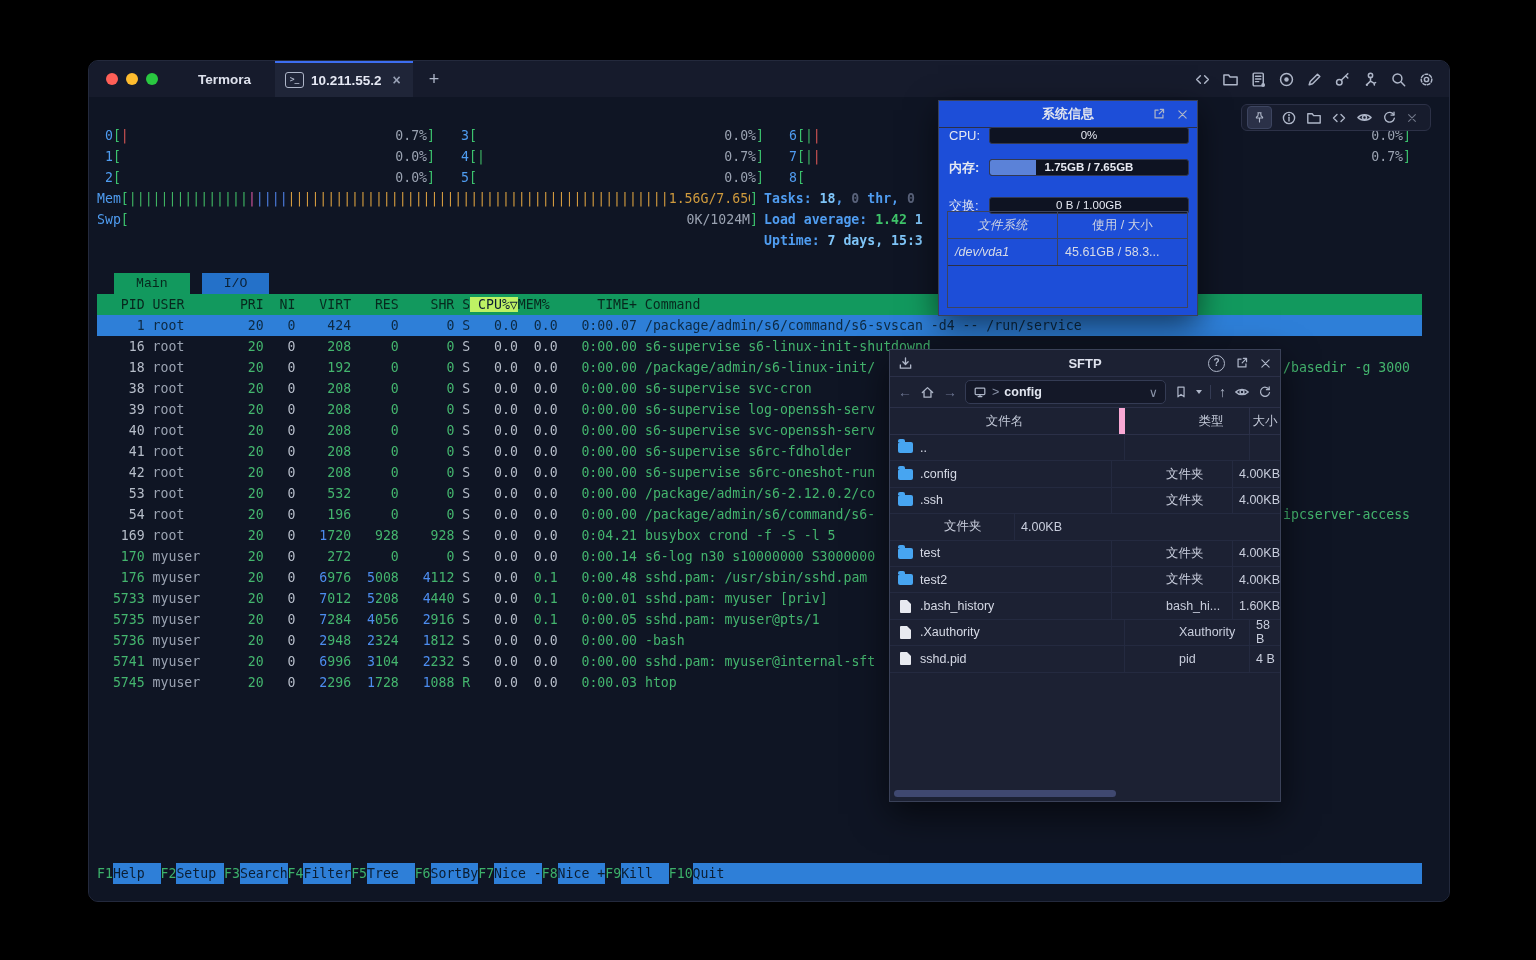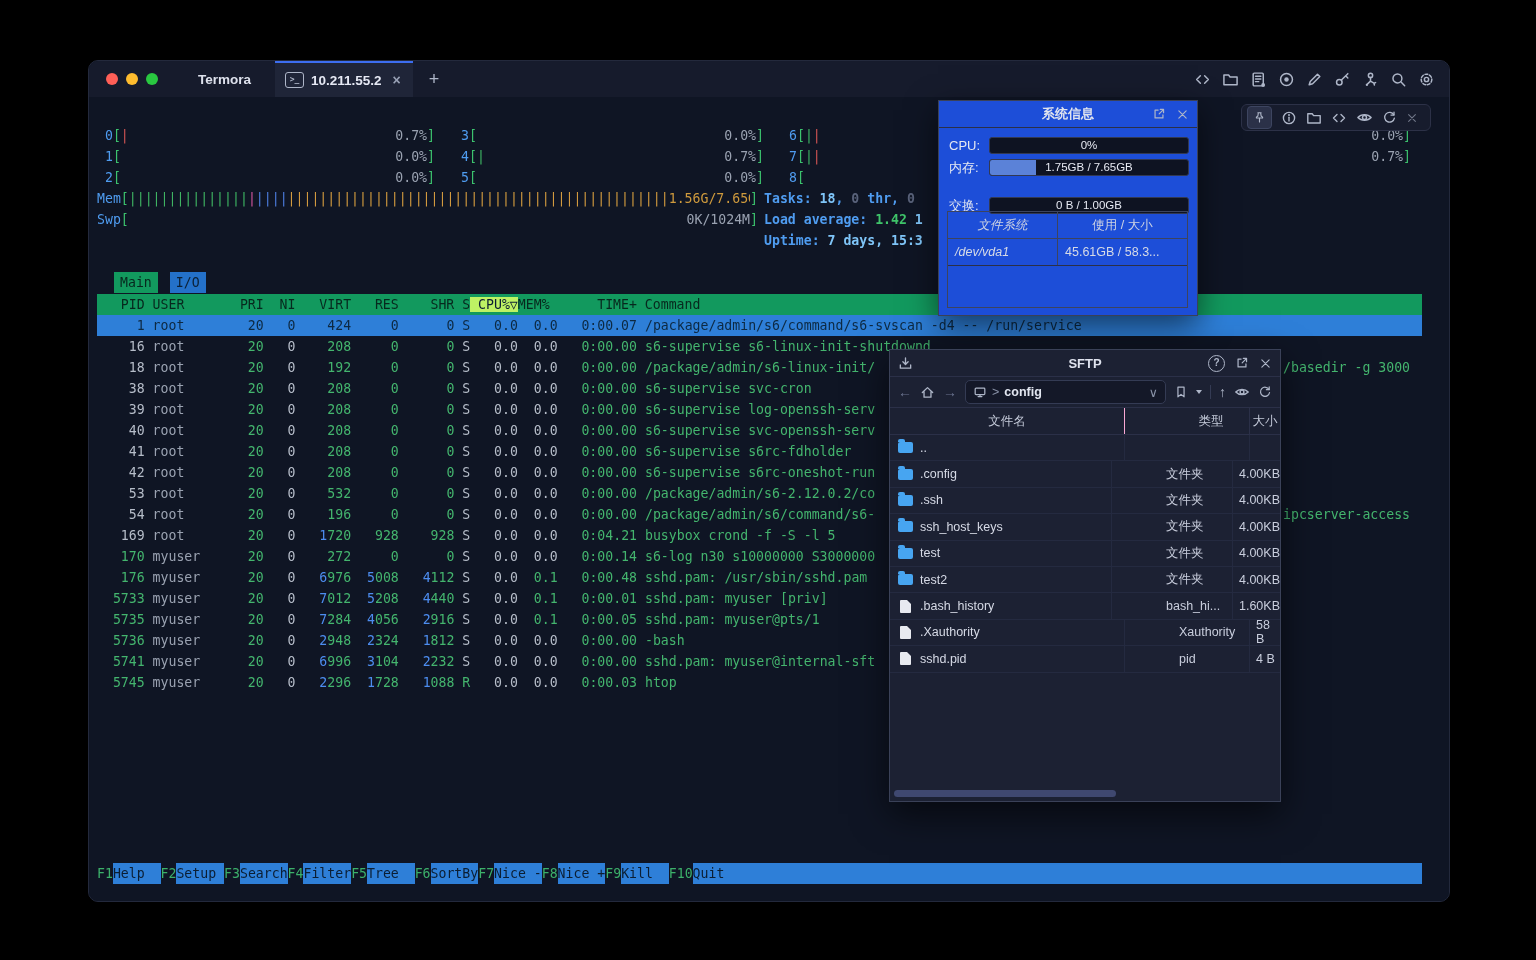--- a/index.html
+++ b/index.html
@@ -31,21 +31,21 @@
   .bars{flex:1 1 auto;overflow:hidden;display:flex;}
   .spacer{flex:1 1 auto;}
   .c-num{color:#4f9cf0;}
   .c-br{color:#3cc36e;}
   .c-pct{color:#9aa2b1;}
   .bar-green{color:#3fb463;} .bar-red{color:#d15353;} .bar-blue{color:#4d7de0;}
   .bar-pink{color:#d0549b;} .bar-yellow{color:#d29a3f;}
   .mem-val{color:#cf9a3d;}
   .run-lbl{color:#4f9cf0;font-weight:bold;} .run-num{color:#7fc5f8;font-weight:bold;}
   .run-dim{color:#59627a;font-weight:bold;} .run-grn{color:#3fc46a;font-weight:bold;}
-  .htab{display:inline-block;padding:0 6px;margin-right:12px;}
+  .htab{display:inline-block;padding:0 22px;margin-right:12px;font-family:Liberation Mono, monospace;}
   .htab-green{background:#12995e;color:#07281e;}
   .htab-blue{background:#2471c9;color:#0b2036;}
   .phead{background:#12995e;color:#07281e;}
   .phead .sortcell{background:#bef264;color:#0b1e33;}
   .prow{height:21px;}
   .prow .w1{color:#b6bdc9;} .prow .w2{color:#9aa2b1;} .prow .g{color:#44b56e;} .prow .b{color:#4d8df0;}
   .prow .pn{color:#44b56e;}
   .sel-row{background:#2e7fd8;}
   .sel-row span{color:#0d2942 !important;}
   .tailfrag{color:#44b56e;}
@@ -82,21 +82,21 @@
   
   .sftp{position:absolute;left:800px;top:288px;width:392px;height:453px;background:#1c2133;
     border:1px solid #3a4158;box-shadow:0 12px 34px rgba(0,0,0,.6);box-sizing:border-box;}
   .sftp-toolbar{height:30px;border-bottom:1px solid #2b3048;display:flex;align-items:center;gap:8px;padding:0 8px;}
   .nav-ar{color:#6b7490;font-size:14px;}
   .crumb{flex:1;height:22px;background:#141828;border:1px solid #343b54;border-radius:5px;
     display:flex;align-items:center;gap:5px;padding:0 7px;color:#e2e6f0;font-size:12.5px;font-weight:bold;}
   .crumb .sep{color:#8a93a8;font-weight:normal;}
   .ftable-h{display:flex;height:26px;border-bottom:1px solid #2b3048;color:#c3c9d8;font-size:12.5px;}
   .ftable-h div{display:flex;align-items:center;justify-content:center;box-sizing:border-box;}
-  .fcol1{width:235px;border-right:1px solid #f9a8d4;}
+  .fcol1{width:235px;border-right:6px solid #f9a8d4;}
   .fcol2{width:77px;border-right:1px solid #2b3048;margin-left:48px;}
   .fcol3{flex:1;}
   .frow{display:flex;height:25.4px;border-bottom:1px solid #242a40;color:#d6dae6;font-size:12.5px;}
   .frow div{display:flex;align-items:center;box-sizing:border-box;}
   .frow .fcol1{padding-left:8px;gap:7px;}
   .frow .fcol2,.frow .fcol3{padding-left:6px;color:#c9cedd;}
   .fold{width:15px;height:11px;background:#47a5f1;border-radius:2px;position:relative;flex:0 0 auto;}
   .fold:before{content:"";position:absolute;left:0;top:-3px;width:7px;height:3px;background:#47a5f1;
     border-radius:2px 2px 0 0;}
   .ficon{width:11px;height:13px;background:#e8eaf0;border-radius:1px;position:relative;flex:0 0 auto;margin:0 2px;}
@@ -180,28 +180,28 @@
       <span class="t-center">系统信息</span>
       <span class="t-right">
         <svg class="ic" viewBox="0 0 16 16" style="width:14px;height:14px">
             <path d="M7 3.5 H3.5 V12.5 H12.5 V9 M9.5 2.8 h3.7 v3.7 M13 3 L8.2 7.8"></path>
           </svg>
         <svg class="ic" viewBox="0 0 16 16" style="width:13px;height:13px">
             <path d="M3.5 3.5 L12.5 12.5 M12.5 3.5 L3.5 12.5"></path>
           </svg>
       </span>
     </div>
-    <div class="sys-row" style="top:36px;">
+    <div class="sys-row" style="top:26px;">
       <span class="sys-lab">CPU:</span>
       <div class="pbar">
         <div class="fill" id="cpu-fill" style="width: 0%;"></div>
           <div class="ptxt">0%</div>
       </div>
     </div>
-    <div class="sys-row" style="top:58px;">
+    <div class="sys-row" style="top:58px;font-weight:bold;">
       <span class="sys-lab">内存:</span>
       <div class="pbar">
         <div class="fill" id="mem-fill" style="width: 23%;"></div>
           <div class="ptxt">1.75GB / 7.65GB</div>
       </div>
     </div>
     <div class="sys-row" style="top:96px;">
       <span class="sys-lab">交换:</span>
       <div class="pbar">
         <div class="fill" id="swap-fill" style="width: 0%;"></div>
@@ -323,24 +323,20 @@
         </div>
         <div class="frow">
           <div class="fcol1" style="border-right: 1px solid rgb(36, 42, 64);">
             <div class="fold"></div>
             <span>.ssh</span>
           </div>
           <div class="fcol2" style="border-right: 1px solid rgb(36, 42, 64);">文件夹</div>
           <div class="fcol3">4.00KB</div>
         </div>
         <div class="frow">
-          <div class="fcol1" style="border-right: 1px solid rgb(36, 42, 64);">
-            <div class="fold"></div>
-            <span>ssh_host_keys</span>
-          </div>
           <div class="fcol2" style="border-right: 1px solid rgb(36, 42, 64);">文件夹</div>
           <div class="fcol3">4.00KB</div>
         </div>
         <div class="frow">
           <div class="fcol1" style="border-right: 1px solid rgb(36, 42, 64);">
             <div class="fold"></div>
             <span>test</span>
           </div>
           <div class="fcol2" style="border-right: 1px solid rgb(36, 42, 64);">文件夹</div>
           <div class="fcol3">4.00KB</div>

